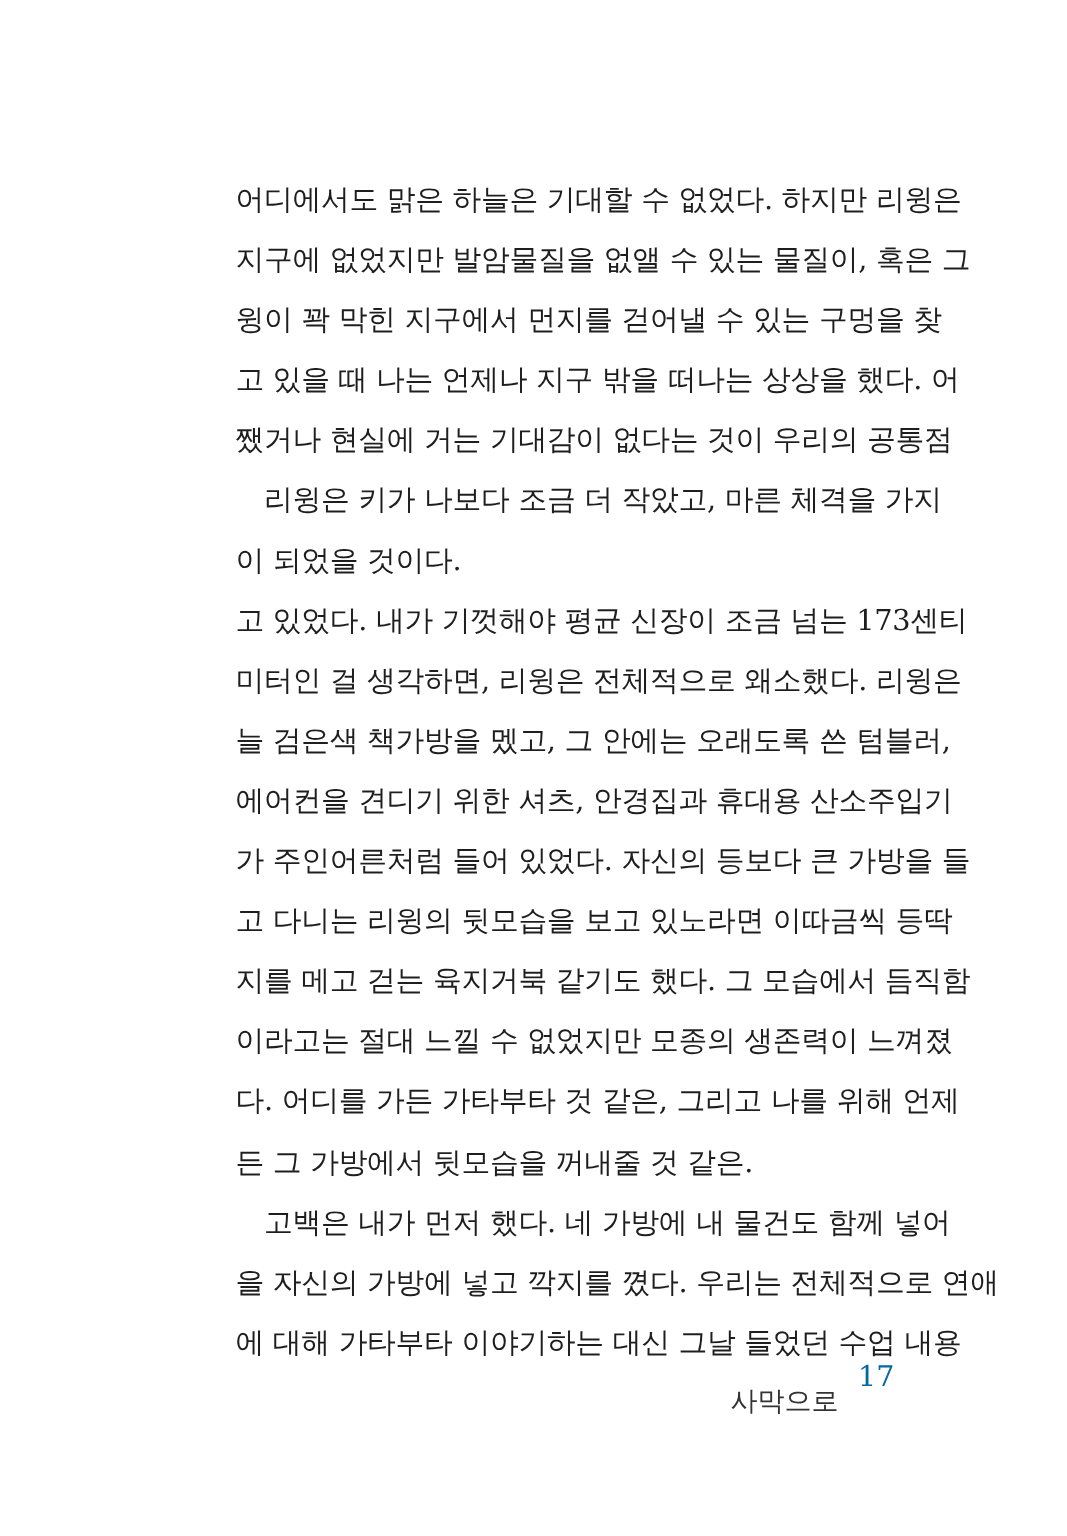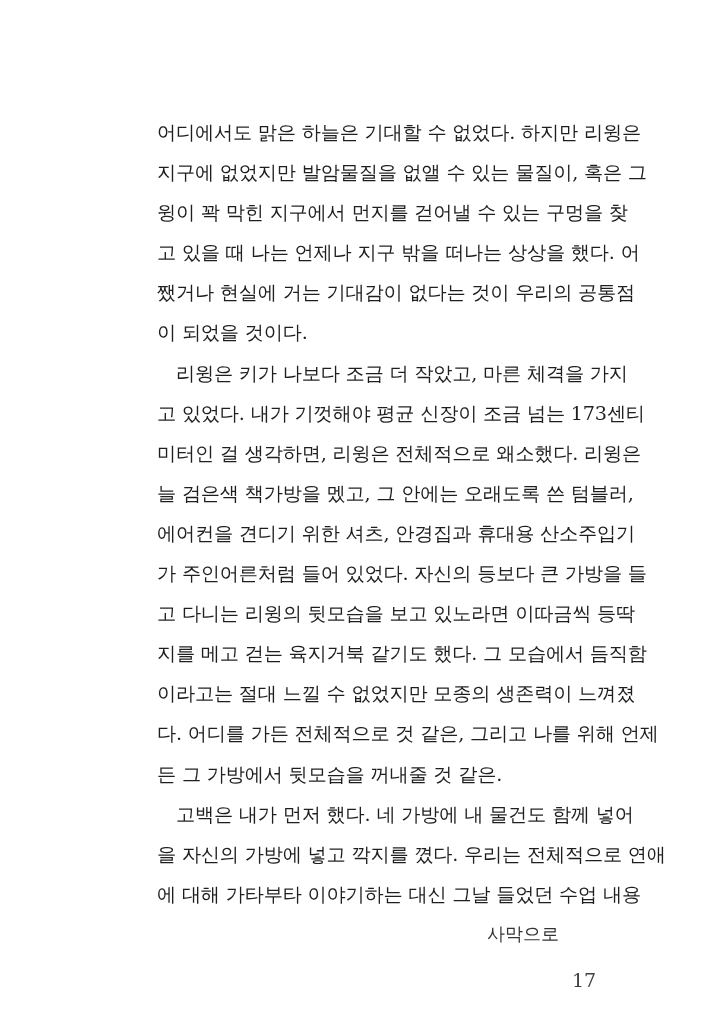--- a/index.html
+++ b/index.html
@@ -46,47 +46,47 @@
       position: absolute;
       left: 487px;
       top: 922px;
       font-size: 18px;
       color: #333333;
       font-family: "DejaVu Sans", "Liberation Sans", sans-serif;
     }
     .page-number {
       position: absolute;
       left: 572px;
-      top: 969px;
+      top: 907px;
       font-size: 19px;
-      color: #404040;
+      color: #0369a1;
       font-family: "DejaVu Serif", "Liberation Serif", serif;
     }
   </style>
 </head>
 <body>
 
 <div class="page">
   <div class="body-text">
     <div class="line">어디에서도 맑은 하늘은 기대할 수 없었다. 하지만 리윙은</div>
     <div class="line">지구에 없었지만 발암물질을 없앨 수 있는 물질이, 혹은 그</div>
     <div class="line">윙이 꽉 막힌 지구에서 먼지를 걷어낼 수 있는 구멍을 찾</div>
     <div class="line">고 있을 때 나는 언제나 지구 밖을 떠나는 상상을 했다. 어</div>
     <div class="line">쨌거나 현실에 거는 기대감이 없다는 것이 우리의 공통점</div>
+    <div class="line indent">리윙은 키가 나보다 조금 더 작았고, 마른 체격을 가지</div>
     <div class="line last">이 되었을 것이다.</div>
-    <div class="line indent">리윙은 키가 나보다 조금 더 작았고, 마른 체격을 가지</div>
     <div class="line">고 있었다. 내가 기껏해야 평균 신장이 조금 넘는 173센티</div>
     <div class="line">미터인 걸 생각하면, 리윙은 전체적으로 왜소했다. 리윙은</div>
     <div class="line">늘 검은색 책가방을 멨고, 그 안에는 오래도록 쓴 텀블러,</div>
     <div class="line">에어컨을 견디기 위한 셔츠, 안경집과 휴대용 산소주입기</div>
     <div class="line">가 주인어른처럼 들어 있었다. 자신의 등보다 큰 가방을 들</div>
     <div class="line">고 다니는 리윙의 뒷모습을 보고 있노라면 이따금씩 등딱</div>
     <div class="line">지를 메고 걷는 육지거북 같기도 했다. 그 모습에서 듬직함</div>
     <div class="line">이라고는 절대 느낄 수 없었지만 모종의 생존력이 느껴졌</div>
-    <div class="line">다. 어디를 가든 전체적으로 것 같은, 그리고 나를 위해 언제</div>
+    <div class="line">다. 어디를 가든 가타부타 것 같은, 그리고 나를 위해 언제</div>
     <div class="line last">든 그 가방에서 뒷모습을 꺼내줄 것 같은.</div>
     <div class="line indent">고백은 내가 먼저 했다. 네 가방에 내 물건도 함께 넣어</div>
     <div class="line">을 자신의 가방에 넣고 깍지를 꼈다. 우리는 전체적으로 연애</div>
     <div class="line">에 대해 가타부타 이야기하는 대신 그날 들었던 수업 내용</div>
   </div>
 
   <div class="footer-title">사막으로</div>
   <div class="page-number">17</div>
 </div>
 

